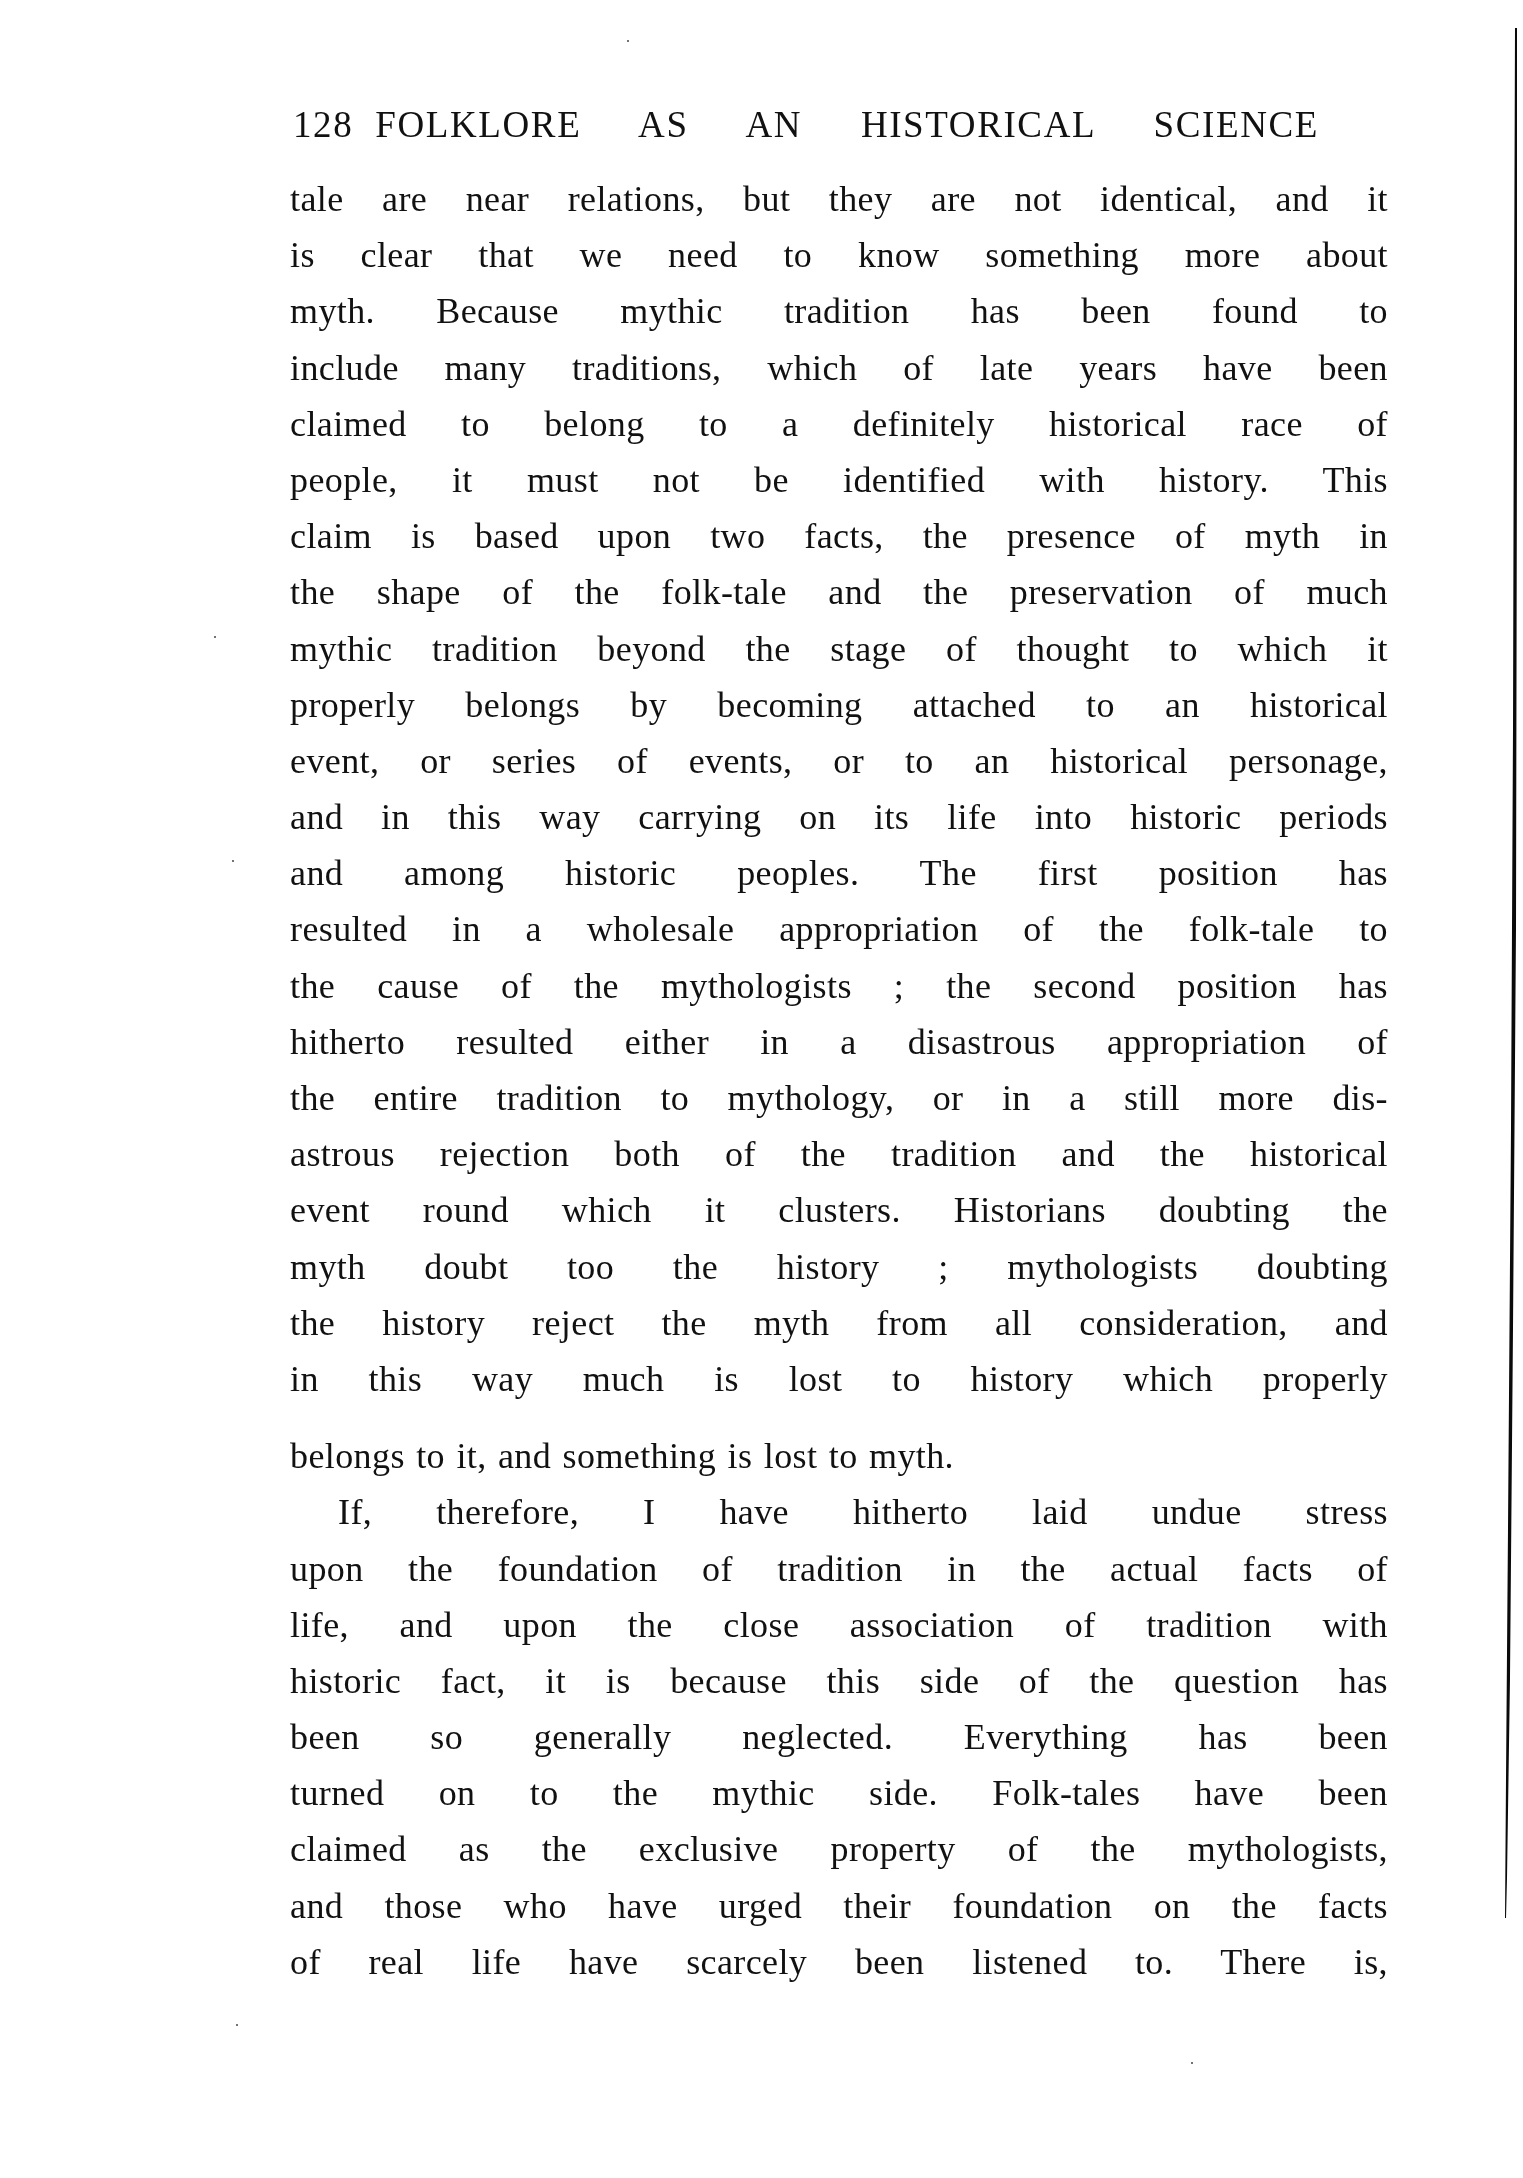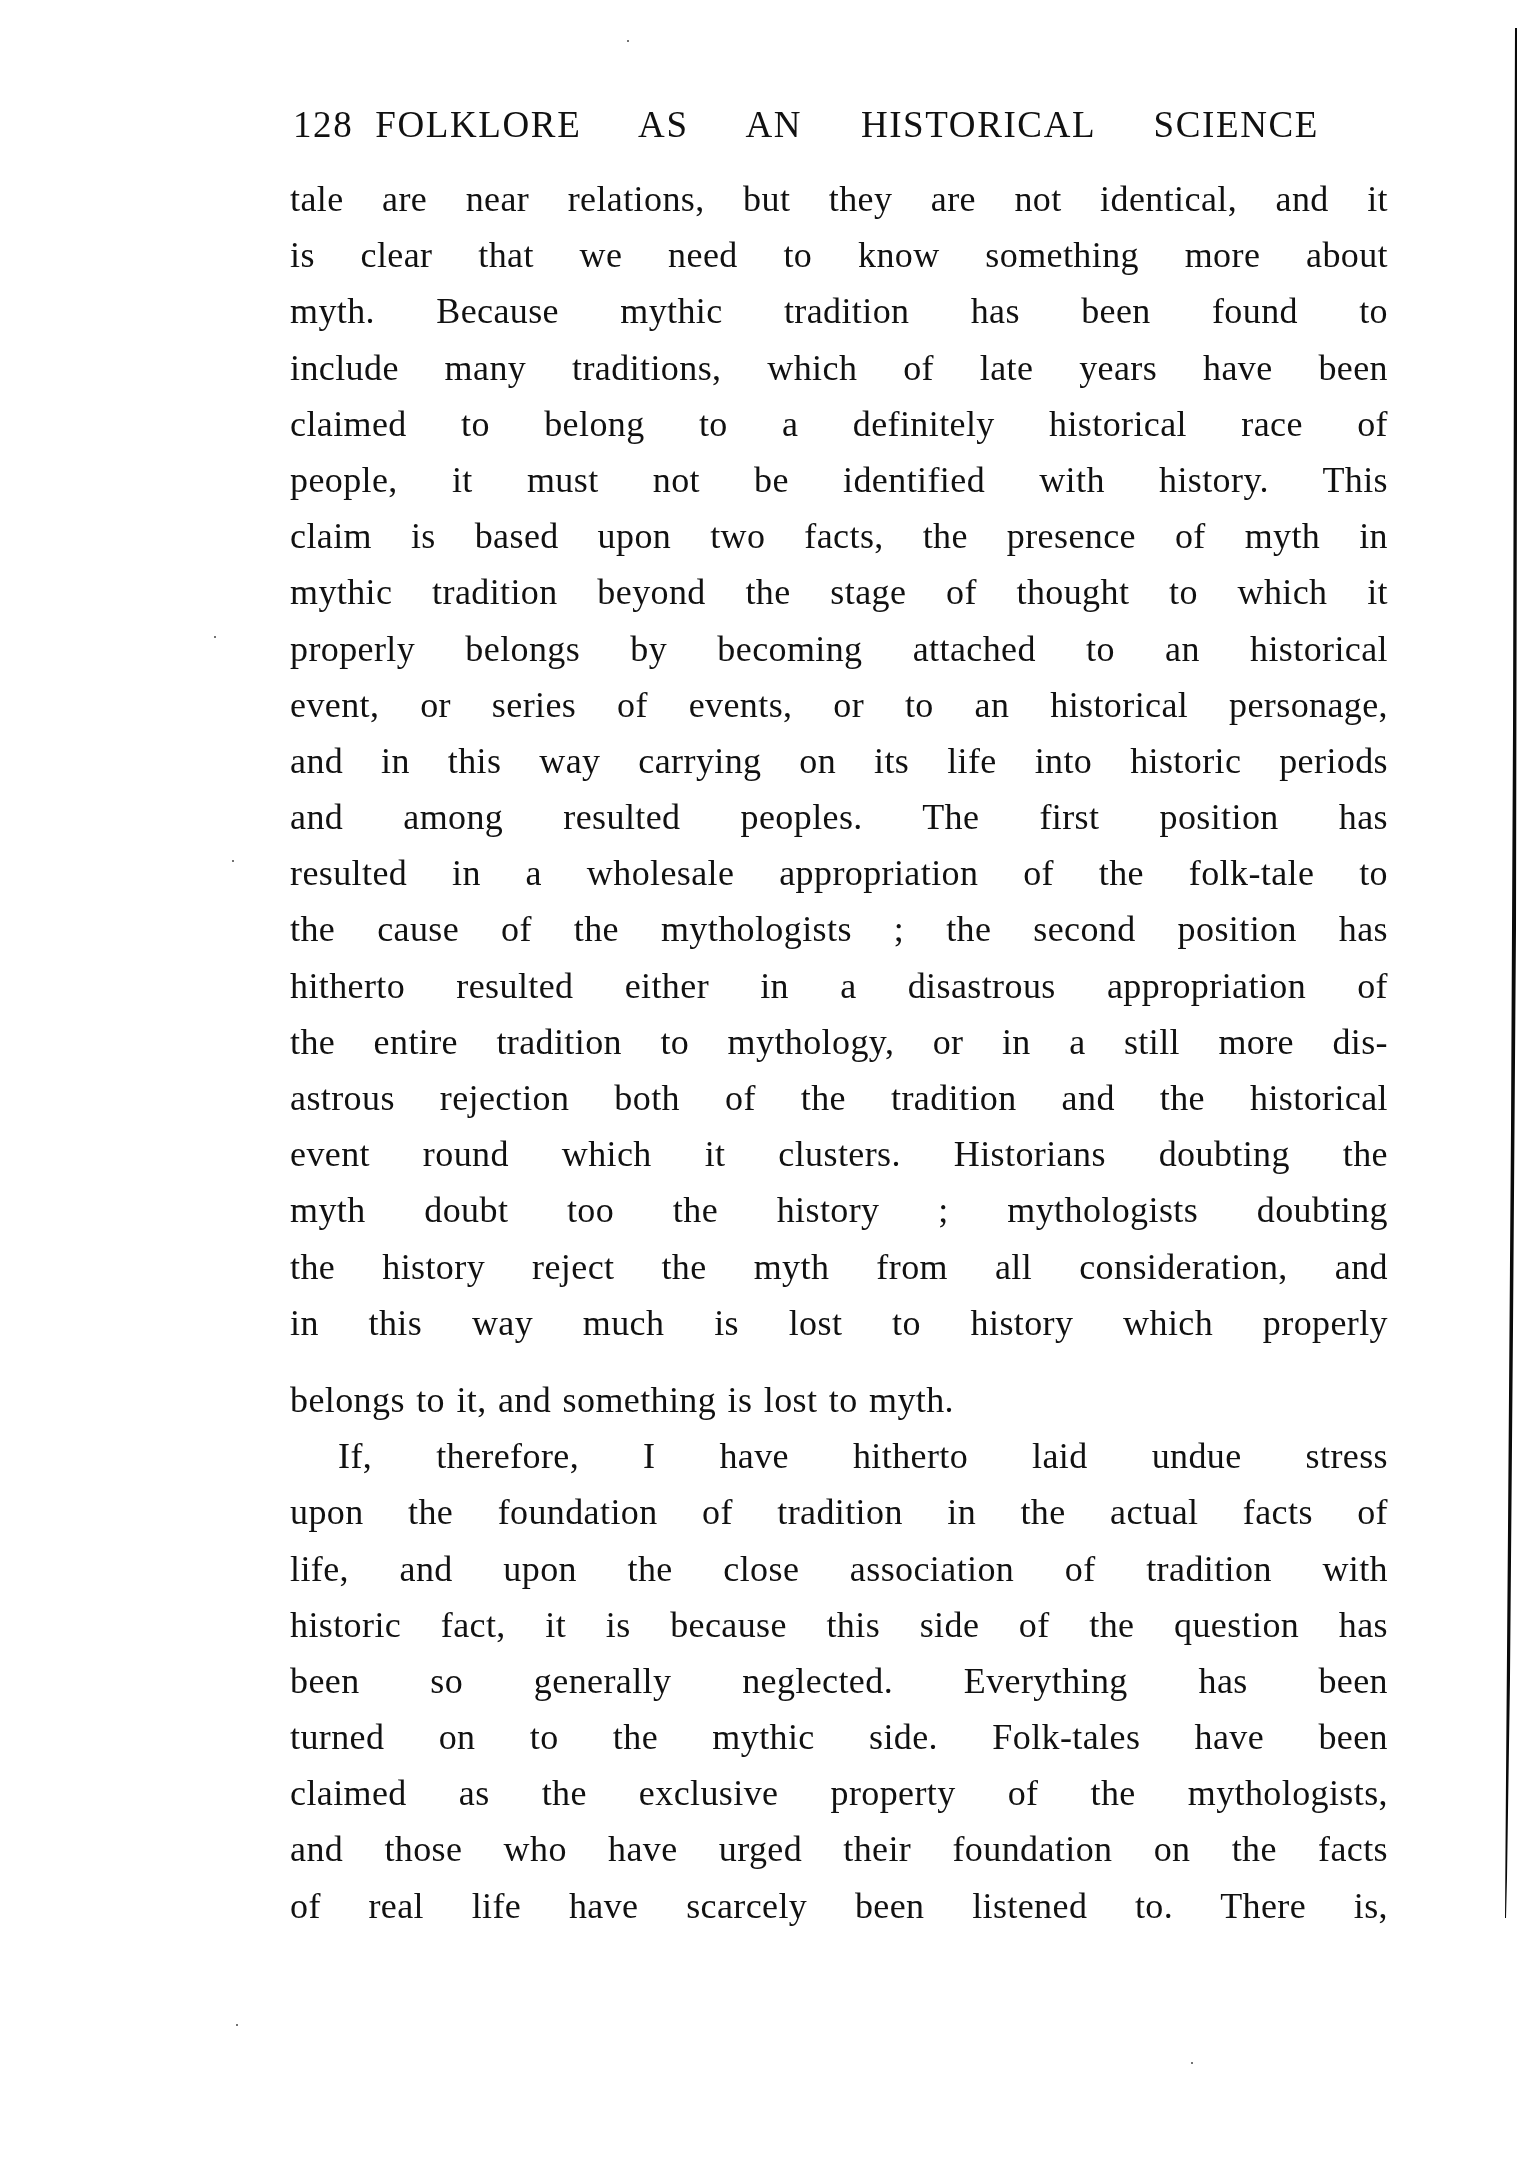--- a/index.html
+++ b/index.html
@@ -94,25 +94,26 @@
 
   <div class="body-text">
     <div>
       <div class="line">tale are near relations, but they are not identical, and it</div>
       <div class="line">is clear that we need to know something more about</div>
       <div class="line">myth.  Because mythic tradition has been found to</div>
       <div class="line">include many traditions, which of late years have been</div>
       <div class="line">claimed to belong to a definitely historical race of</div>
       <div class="line">people, it must not be identified with history.  This</div>
       <div class="line">claim is based upon two facts, the presence of myth in</div>
+      <div class="line">the shape of the folk-tale and the preservation of much</div>
       <div class="line">mythic tradition beyond the stage of thought to which it</div>
       <div class="line">properly belongs by becoming attached to an historical</div>
       <div class="line">event, or series of events, or to an historical personage,</div>
       <div class="line">and in this way carrying on its life into historic periods</div>
-      <div class="line">and among resulted peoples.  The first position has</div>
+      <div class="line">and among historic peoples.  The first position has</div>
       <div class="line">resulted in a wholesale appropriation of the folk-tale to</div>
       <div class="line">the cause of the mythologists ; the second position has</div>
       <div class="line">hitherto resulted either in a disastrous appropriation of</div>
       <div class="line">the entire tradition to mythology, or in a still more dis-</div>
       <div class="line">astrous rejection both of the tradition and the historical</div>
       <div class="line">event round which it clusters.  Historians doubting the</div>
       <div class="line">myth doubt too the history ; mythologists doubting</div>
       <div class="line">the history reject the myth from all consideration, and</div>
       <div class="line">in this way much is lost to history which properly</div>
       <div class="line last">belongs to it, and something is lost to myth.</div>

